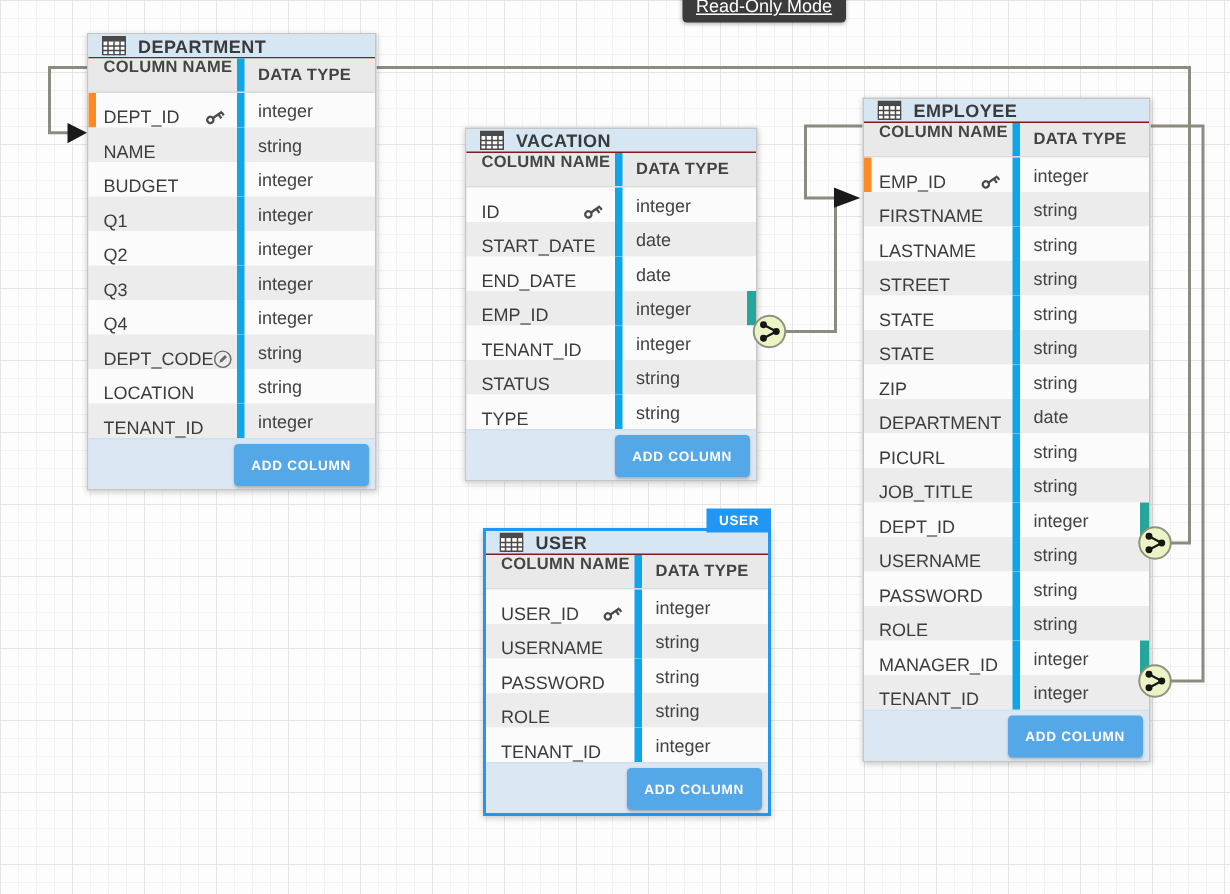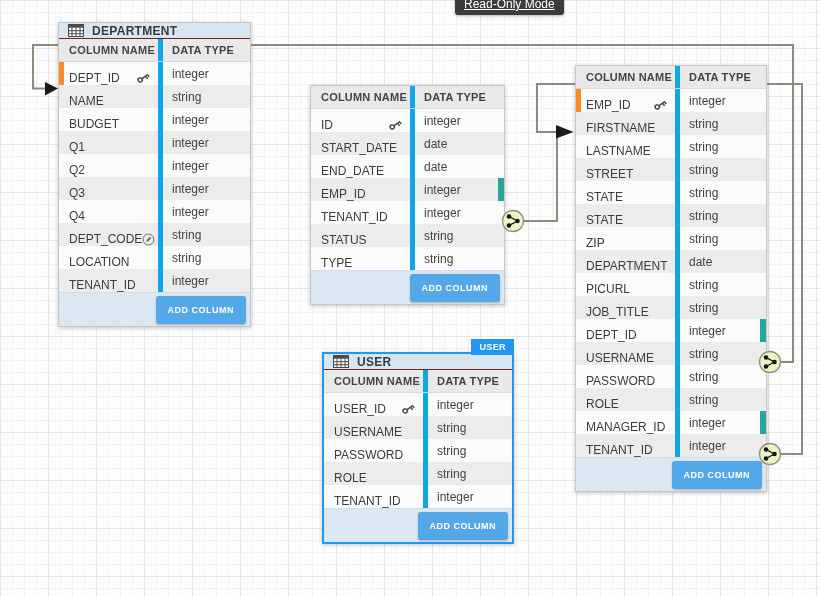--- a/index.html
+++ b/index.html
@@ -33,21 +33,21 @@
   #table-vacation{left:310px;top:85px;width:195px;}
   #table-user{left:322px;top:352px;width:192px;border:2px solid #2196f3;}
   #table-employee{left:575px;top:65px;width:192px;}
   .tbl-header{
     height:16px;background:#d7e6f3;display:flex;align-items:center;
     padding:0 9px;gap:8px;border-bottom:1px solid #7f1d1d;box-sizing:border-box;
   }
   .tbl-title{font-size:12px;font-weight:bold;color:#3a3a3a;letter-spacing:.3px;}
   .tbl-icon{display:flex;align-items:center;}
   .tbl-colhead{
-    height:23px;background:#e9e9e9;display:flex;align-items:center;
+    height:23px;background:#e9e9e9;display:flex;align-items:flex-start;
     font-size:11px;font-weight:bold;color:#454545;letter-spacing:.2px;
     border-bottom:1px solid #dadada;box-sizing:border-box;
   }
   .tbl-row{
     height:23px;display:flex;align-items:flex-end;position:relative;
     font-size:12px;color:#3c3c3c;background:#fbfbfb;box-sizing:border-box;
   }
   .tbl-row.alt{background:#ececec;}
   .tbl-row.orange::before{
     content:'';position:absolute;left:0;top:0;bottom:0;width:5px;background:#ff8a25;
@@ -182,20 +182,30 @@
         <div class="cell-name">
           <span>TENANT_ID</span>
         </div>
         <div class="cell-type">integer</div>
       </div>
       <div class="tbl-footer">
         <button class="add-col-btn">ADD COLUMN</button>
       </div>
     </div>
   <div id="table-vacation" class="table">
+      <div class="tbl-header">
+        <span class="tbl-icon">
+          <svg width="16" height="13" viewBox="0 0 16 13">
+            <rect x="0.5" y="0.5" width="15" height="12" fill="#fff" stroke="#4a4a4a"></rect>
+            <rect x="0.5" y="0.5" width="15" height="3.2" fill="#4a4a4a"></rect>
+            <path d="M0 6.7H16 M0 9.7H16 M4 3.5V13 M8 3.5V13 M12 3.5V13" stroke="#4a4a4a" stroke-width="1" fill="none"></path>
+          </svg>
+        </span>
+        <span class="tbl-title">VACATION</span>
+      </div>
       <div class="tbl-colhead">
         <div class="cell-name">COLUMN NAME</div>
         <div class="cell-type">DATA TYPE</div>
       </div>
       <div class="tbl-row">
         <div class="cell-name">
           <span>ID</span>
           <span class="row-icon">
             <svg width="14" height="14" viewBox="0 0 24 24">
               <g transform="rotate(-35 12 12)" fill="#4a4a4a">
@@ -303,20 +313,30 @@
         <div class="cell-name">
           <span>TENANT_ID</span>
         </div>
         <div class="cell-type">integer</div>
       </div>
       <div class="tbl-footer">
         <button class="add-col-btn">ADD COLUMN</button>
       </div>
     </div>
   <div id="table-employee" class="table">
+      <div class="tbl-header">
+        <span class="tbl-icon">
+          <svg width="16" height="13" viewBox="0 0 16 13">
+            <rect x="0.5" y="0.5" width="15" height="12" fill="#fff" stroke="#4a4a4a"></rect>
+            <rect x="0.5" y="0.5" width="15" height="3.2" fill="#4a4a4a"></rect>
+            <path d="M0 6.7H16 M0 9.7H16 M4 3.5V13 M8 3.5V13 M12 3.5V13" stroke="#4a4a4a" stroke-width="1" fill="none"></path>
+          </svg>
+        </span>
+        <span class="tbl-title">EMPLOYEE</span>
+      </div>
       <div class="tbl-colhead">
         <div class="cell-name">COLUMN NAME</div>
         <div class="cell-type">DATA TYPE</div>
       </div>
       <div class="tbl-row orange">
         <div class="cell-name">
           <span>EMP_ID</span>
           <span class="row-icon">
             <svg width="14" height="14" viewBox="0 0 24 24">
               <g transform="rotate(-35 12 12)" fill="#4a4a4a">

